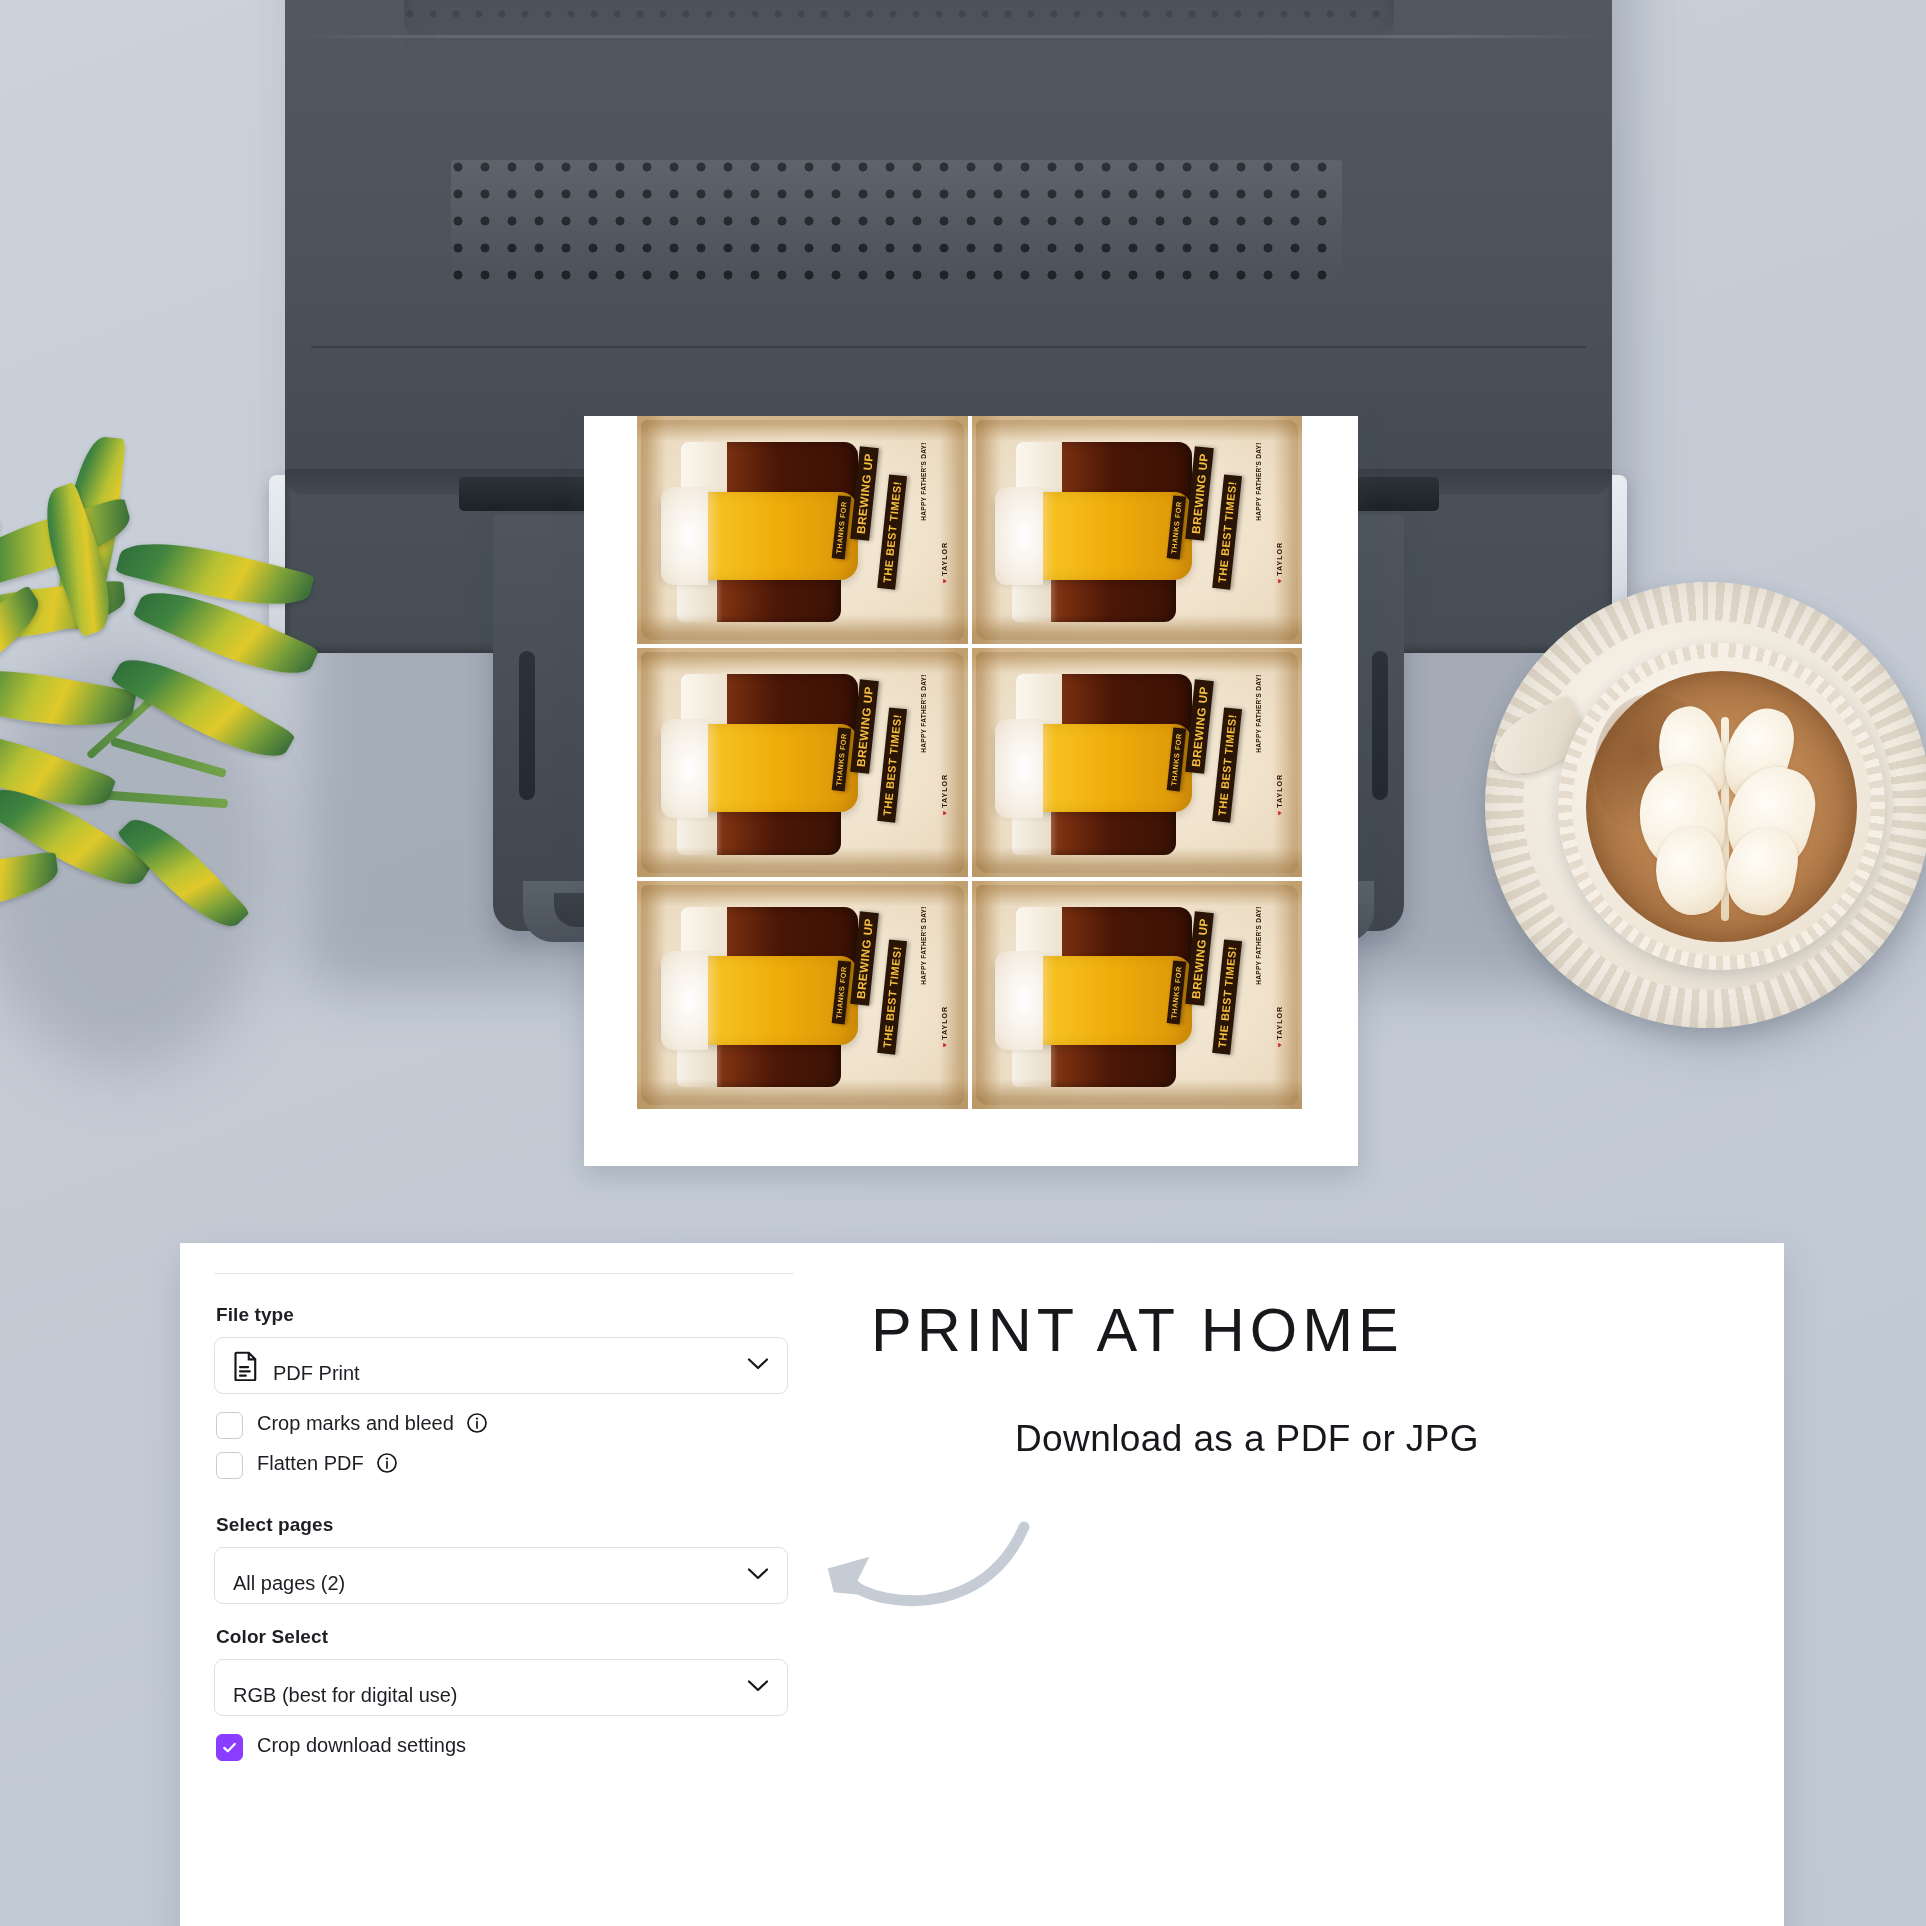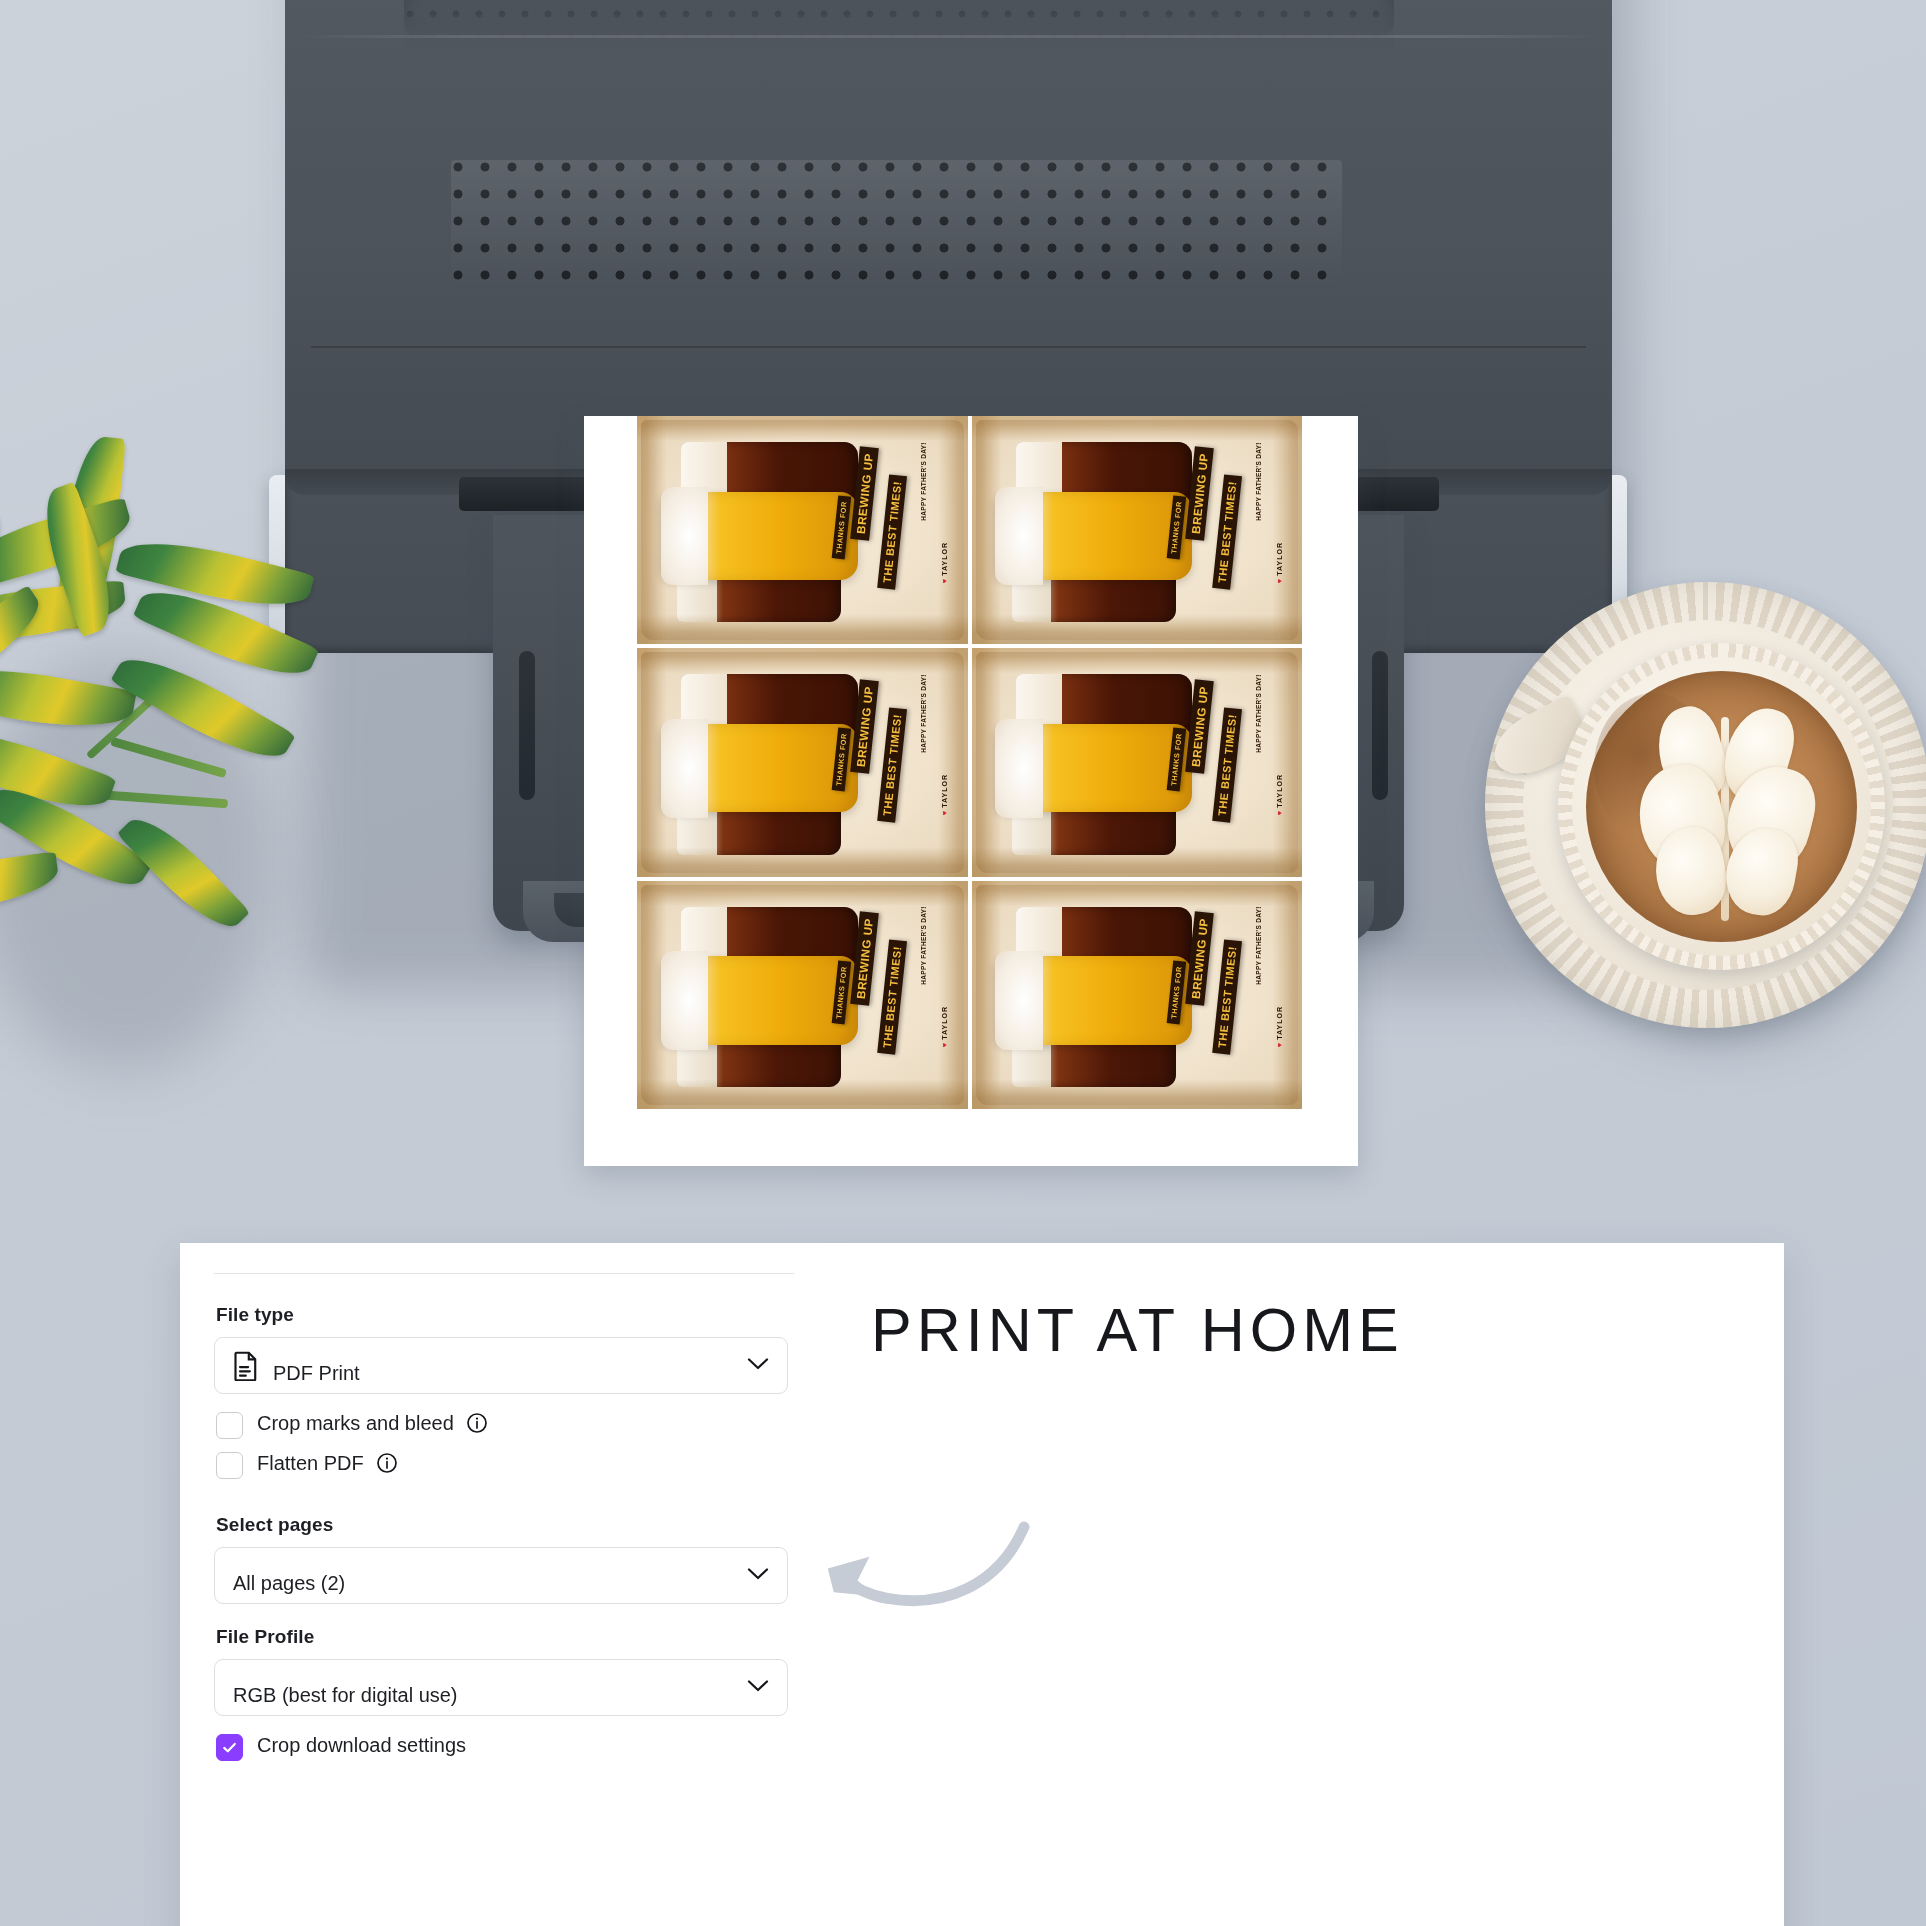--- a/index.html
+++ b/index.html
@@ -603,21 +603,21 @@
         <span class="val">All pages (2)</span>
         <span class="chev">
           <svg width="22" height="14" viewBox="0 0 22 14">
             <path d="M2 2.5 L11 11 L20 2.5" fill="none" stroke="#14161a" stroke-width="2.2" stroke-linecap="round" stroke-linejoin="round"></path>
           </svg>
         </span>
       </div>
 
       <div class="spacer-md"></div>
 
-      <div class="field-label">File Profile</div>
+      <div class="field-label">Color Select</div>
       <div class="select">
         <span class="val">RGB (best for digital use)</span>
         <span class="chev">
           <svg width="22" height="14" viewBox="0 0 22 14">
             <path d="M2 2.5 L11 11 L20 2.5" fill="none" stroke="#14161a" stroke-width="2.2" stroke-linecap="round" stroke-linejoin="round"></path>
           </svg>
         </span>
       </div>
 
       <div class="spacer-sm"></div>
@@ -629,20 +629,21 @@
           </svg>
         </span>
         <span class="cb-label">Crop download settings</span>
       </div>
 
     </div>
   </div>
 
   <div class="copy">
     <div class="headline">PRINT AT HOME</div>
+    <div class="subline">Download as a PDF or JPG</div>
   </div>
 
   <div class="arrow">
     <svg width="228" height="119" viewBox="0 0 230 120">
       <path d="M222 14 C196 74, 140 96, 84 86 C66 83, 50 75, 38 65" fill="none" stroke="#c5ccd6" stroke-width="11" stroke-linecap="round"></path>
       <path d="M24 56 L66 44 L54 68 L72 84 L30 80 Z" fill="#c5ccd6"></path>
     </svg>
   </div>
 
 </div>

